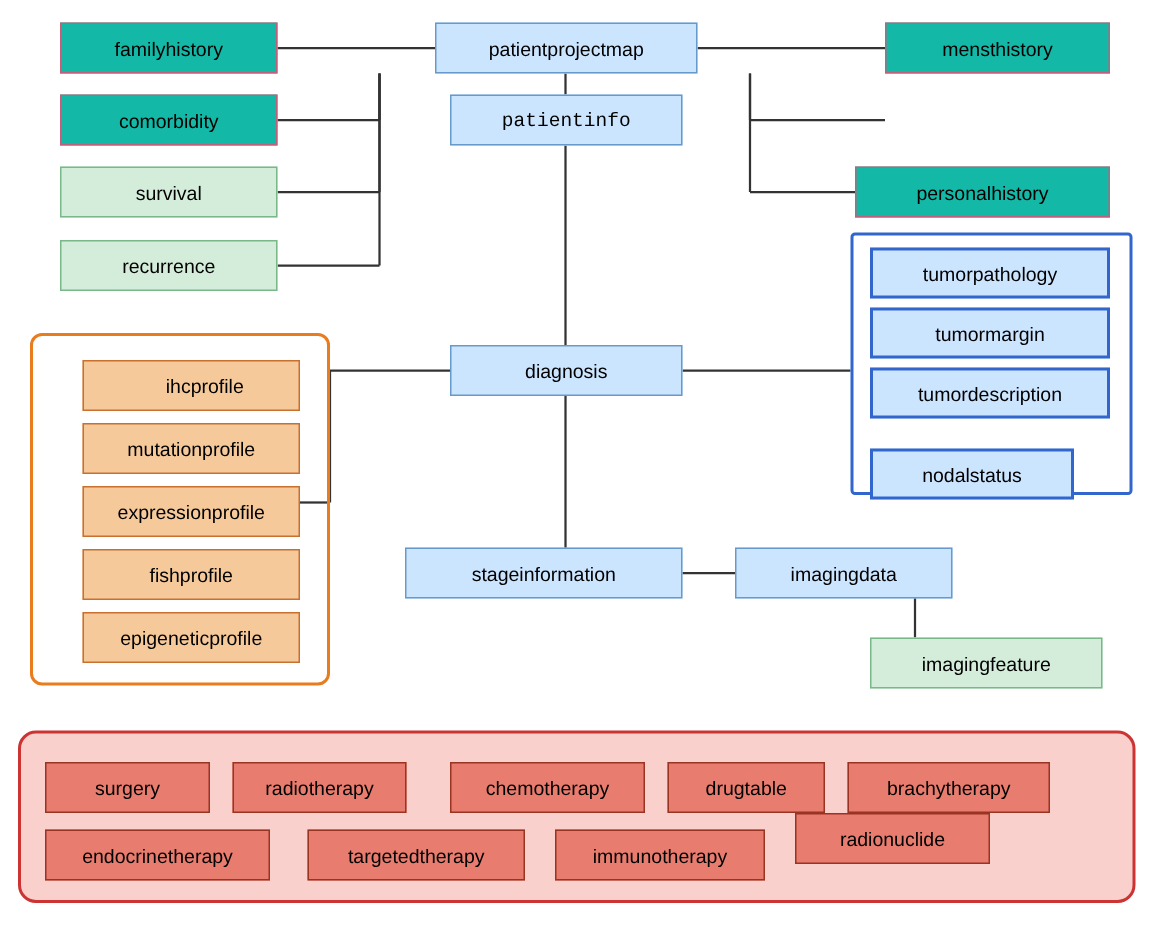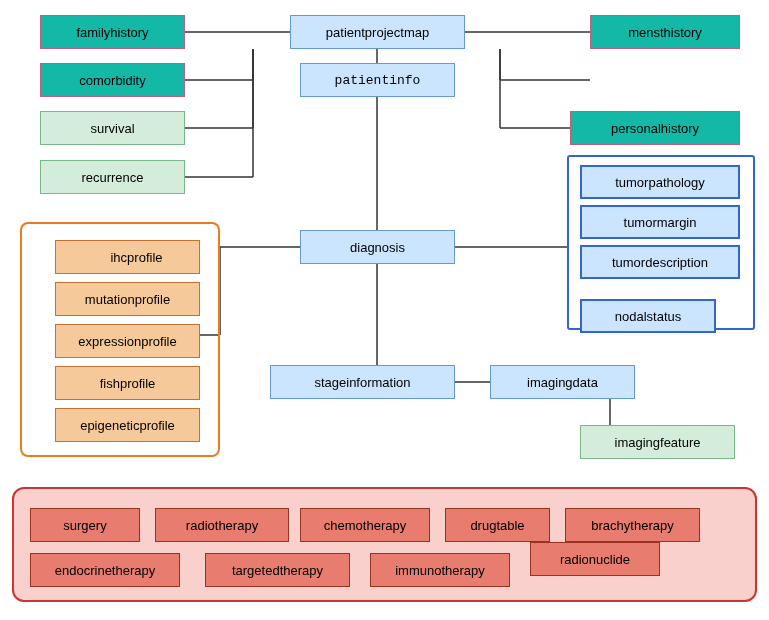--- a/index.html
+++ b/index.html
@@ -129,21 +129,21 @@
     <div class="node blue-border" style="left: 580px; top: 205px; width: 160px; height: 34px;">tumormargin</div>
     <div class="node blue-border" style="left: 580px; top: 245px; width: 160px; height: 34px;">tumordescription</div>
     <div class="node blue-border" style="left: 580px; top: 285px; width: 136px; height: 34px; margin-top: 14px;">nodalstatus</div>
     <div class="node green" style="left: 580px; top: 425px; width: 155px; height: 34px;">imagingfeature</div>
     <div class="node orange-node" style="left: 55px; top: 240px; width: 145px; height: 34px; padding-left: 28px;">ihcprofile</div>
     <div class="node orange-node" style="left: 55px; top: 282px; width: 145px; height: 34px;">mutationprofile</div>
     <div class="node orange-node" style="left: 55px; top: 324px; width: 145px; height: 34px;">expressionprofile</div>
     <div class="node orange-node" style="left: 55px; top: 366px; width: 145px; height: 34px;">fishprofile</div>
     <div class="node orange-node" style="left: 55px; top: 408px; width: 145px; height: 34px;">epigeneticprofile</div>
     <div class="node red-node" style="left: 30px; top: 508px; width: 110px; height: 34px;">surgery</div>
-    <div class="node red-node" style="left: 155px; top: 508px; width: 134px; height: 34px;">radiotherapy</div>
+    <div class="node red-node" style="left: 155px; top: 508px; width: 116px; height: 34px;">radiotherapy</div>
     <div class="node red-node" style="left: 300px; top: 508px; width: 130px; height: 34px;">chemotherapy</div>
     <div class="node red-node" style="left: 445px; top: 508px; width: 105px; height: 34px;">drugtable</div>
     <div class="node red-node" style="left: 565px; top: 508px; width: 135px; height: 34px;">brachytherapy</div>
     <div class="node red-node" style="left: 30px; top: 553px; width: 150px; height: 34px;">endocrinetherapy</div>
     <div class="node red-node" style="left: 205px; top: 553px; width: 145px; height: 34px;">targetedtherapy</div>
     <div class="node red-node" style="left: 370px; top: 553px; width: 140px; height: 34px;">immunotherapy</div>
     <div class="node red-node" style="left: 530px; top: 542px; width: 130px; height: 34px;">radionuclide</div>
   </div>
 
 </body></html>

